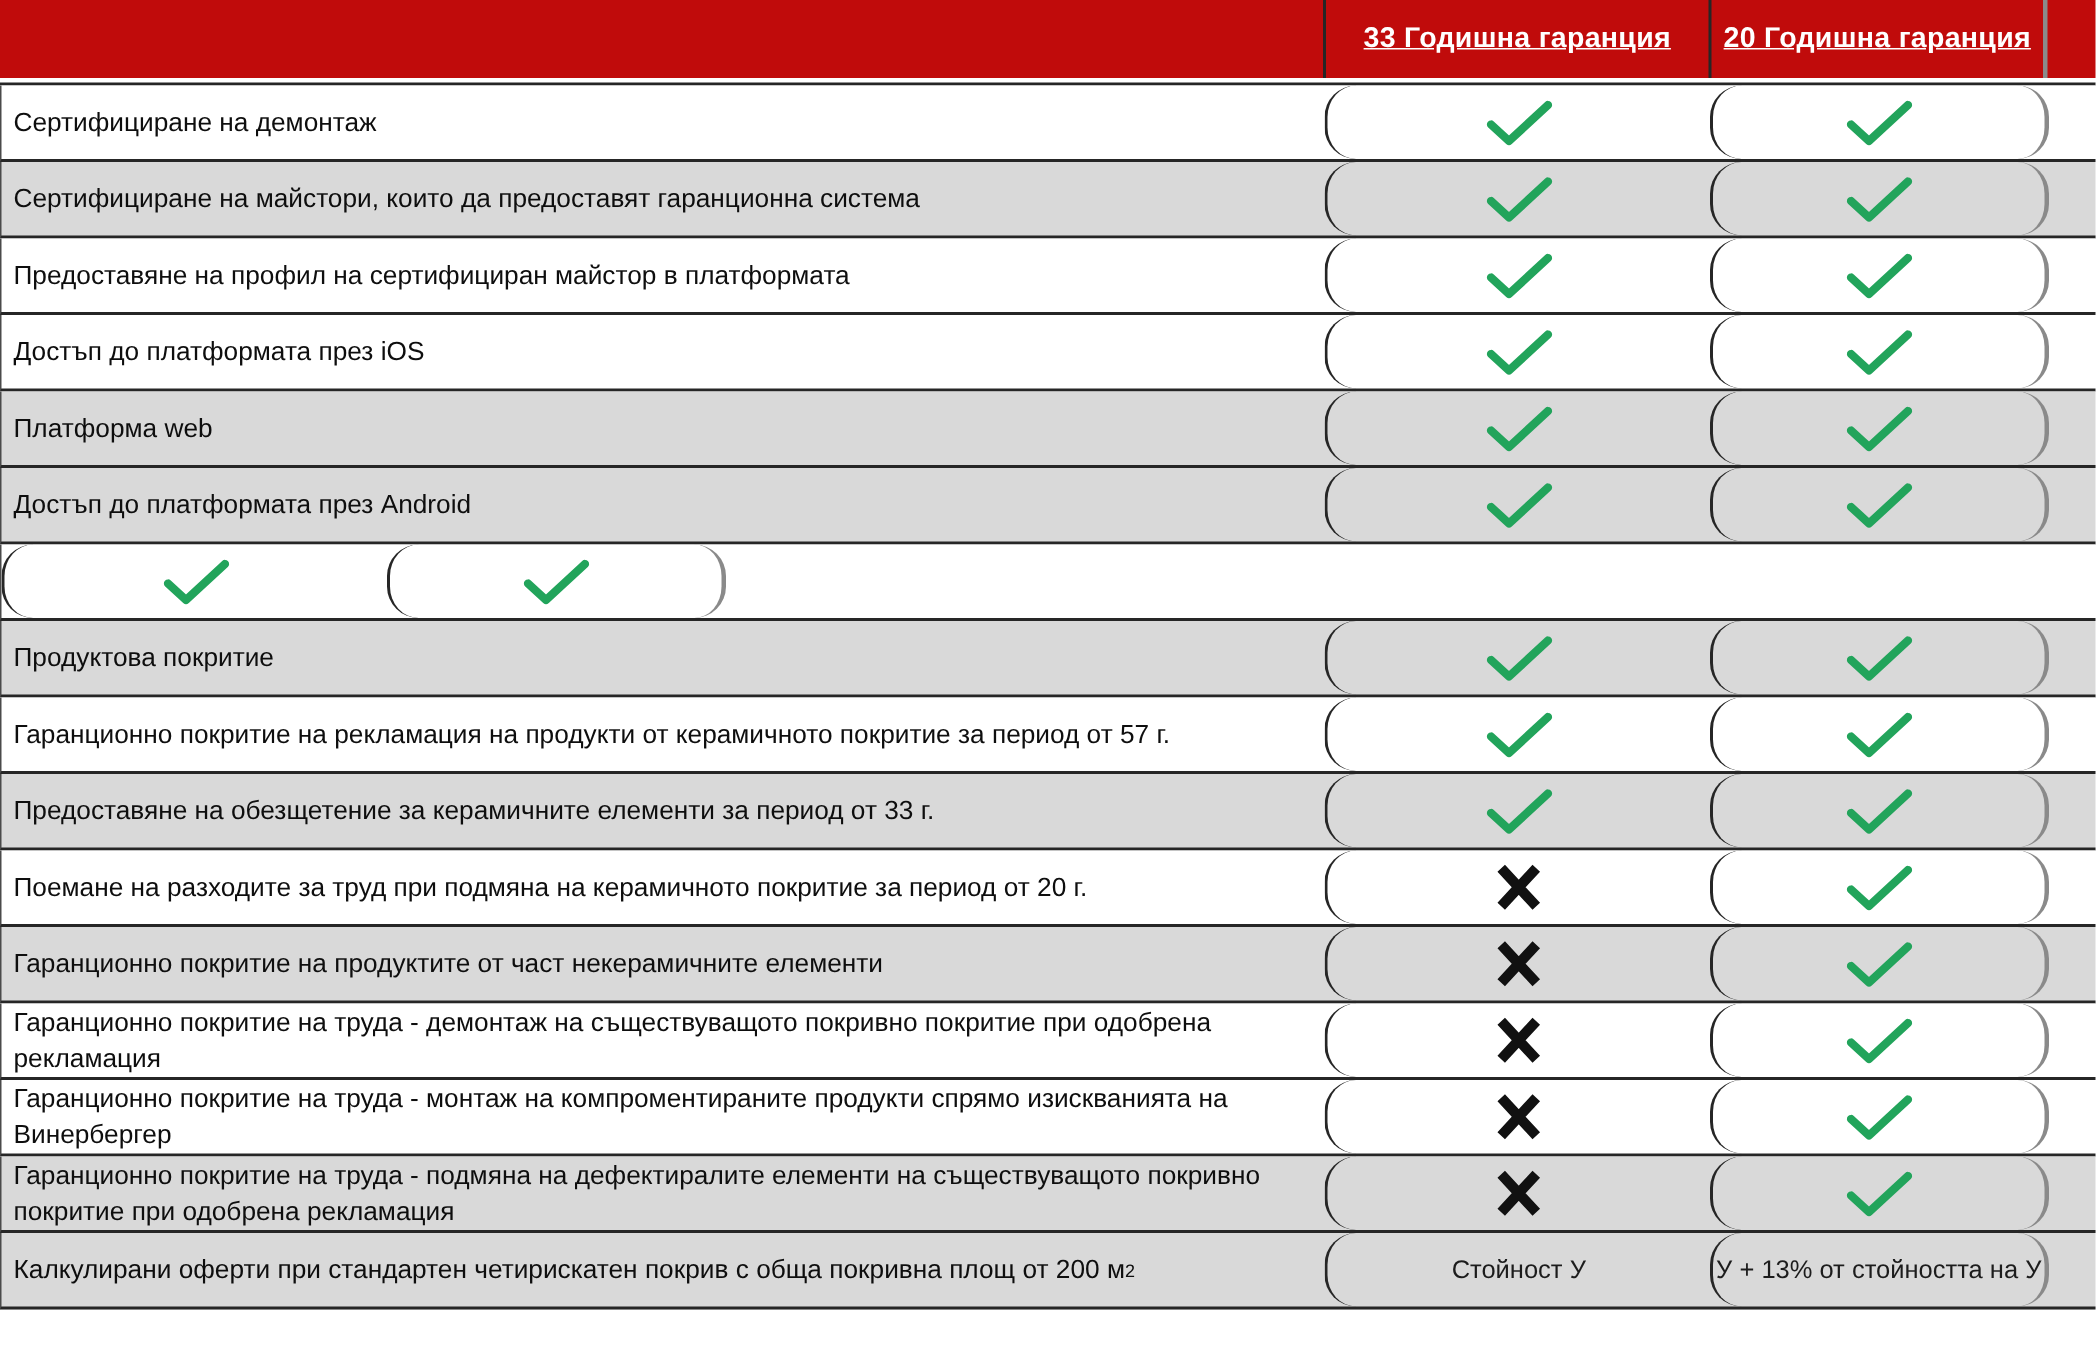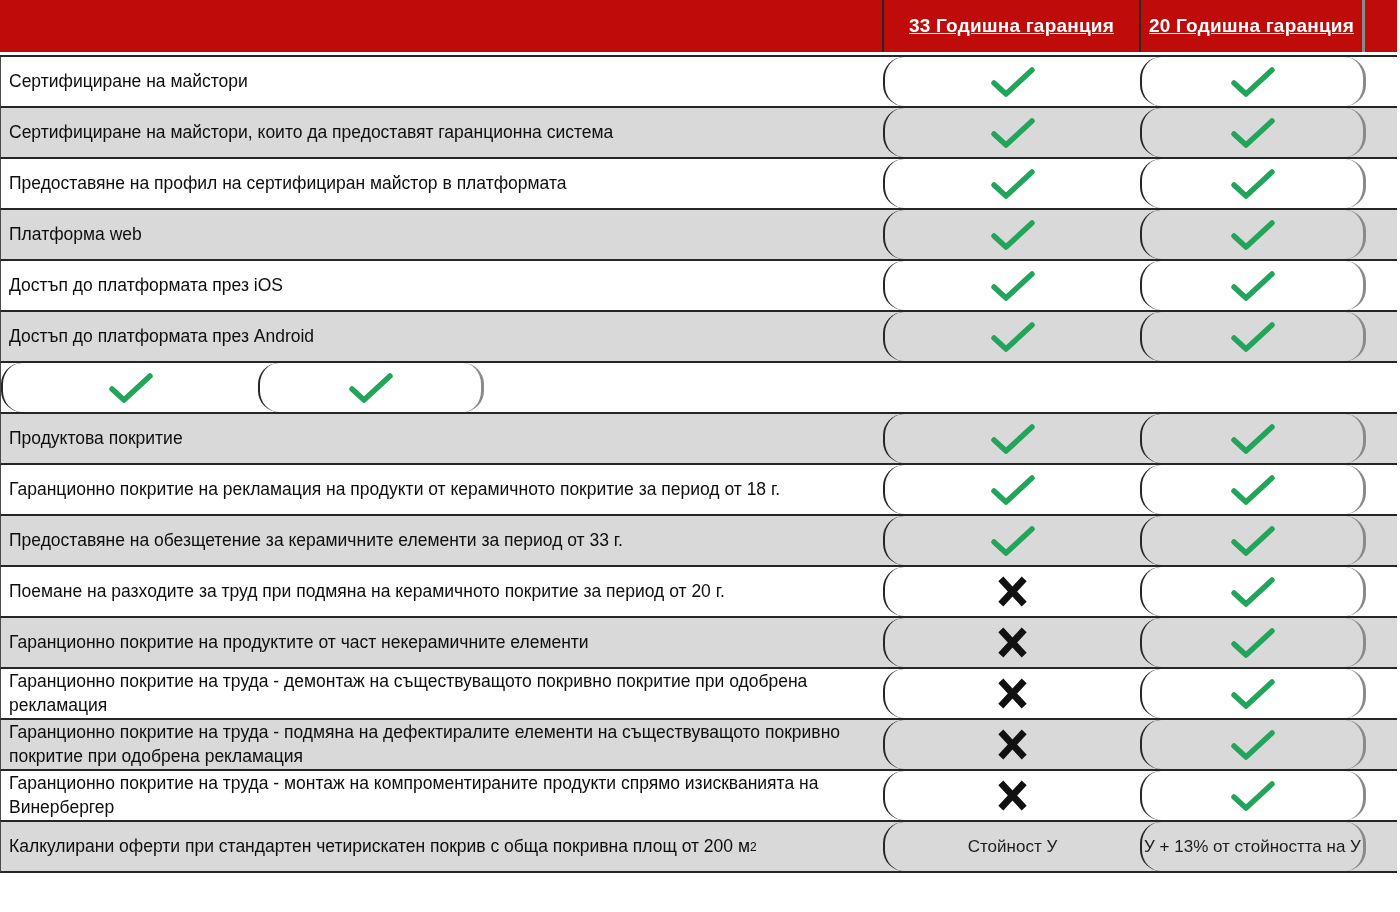--- a/index.html
+++ b/index.html
@@ -73,21 +73,21 @@
 
 <div class="comparison-table">
   <div class="header-row">
     <div class="cell c1 header-cell"></div>
     <div class="cell c2 header-cell">33 Годишна гаранция</div>
     <div class="cell c3 header-cell">20 Годишна гаранция</div>
   </div>
   <div class="rows">
       <div class="row">
         <div class="cell c1 label">
-          <span>Сертифициране на майстори</span>
+          <span>Сертифициране на демонтаж</span>
         </div>
         <div class="cell c2 val">
           <svg width="48" height="32" viewBox="0 0 48 32">
             <path d="M5 17 L17 28 L43 4" fill="none" stroke="var(--check)" stroke-width="5.5" stroke-linecap="round" stroke-linejoin="round"></path>
           </svg>
         </div>
         <div class="cell c3 val">
           <svg width="48" height="32" viewBox="0 0 48 32">
             <path d="M5 17 L17 28 L43 4" fill="none" stroke="var(--check)" stroke-width="5.5" stroke-linecap="round" stroke-linejoin="round"></path>
           </svg>
@@ -116,50 +116,50 @@
           <svg width="48" height="32" viewBox="0 0 48 32">
             <path d="M5 17 L17 28 L43 4" fill="none" stroke="var(--check)" stroke-width="5.5" stroke-linecap="round" stroke-linejoin="round"></path>
           </svg>
         </div>
         <div class="cell c3 val">
           <svg width="48" height="32" viewBox="0 0 48 32">
             <path d="M5 17 L17 28 L43 4" fill="none" stroke="var(--check)" stroke-width="5.5" stroke-linecap="round" stroke-linejoin="round"></path>
           </svg>
         </div>
       </div>
+      <div class="row">
+        <div class="cell c1 label">
+          <span>Достъп до платформата през iOS</span>
+        </div>
+        <div class="cell c2 val">
+          <svg width="48" height="32" viewBox="0 0 48 32">
+            <path d="M5 17 L17 28 L43 4" fill="none" stroke="var(--check)" stroke-width="5.5" stroke-linecap="round" stroke-linejoin="round"></path>
+          </svg>
+        </div>
+        <div class="cell c3 val">
+          <svg width="48" height="32" viewBox="0 0 48 32">
+            <path d="M5 17 L17 28 L43 4" fill="none" stroke="var(--check)" stroke-width="5.5" stroke-linecap="round" stroke-linejoin="round"></path>
+          </svg>
+        </div>
+      </div>
       <div class="row alt">
         <div class="cell c1 label">
           <span>Платформа web</span>
         </div>
         <div class="cell c2 val">
           <svg width="48" height="32" viewBox="0 0 48 32">
             <path d="M5 17 L17 28 L43 4" fill="none" stroke="var(--check)" stroke-width="5.5" stroke-linecap="round" stroke-linejoin="round"></path>
           </svg>
         </div>
         <div class="cell c3 val">
           <svg width="48" height="32" viewBox="0 0 48 32">
             <path d="M5 17 L17 28 L43 4" fill="none" stroke="var(--check)" stroke-width="5.5" stroke-linecap="round" stroke-linejoin="round"></path>
           </svg>
         </div>
       </div>
-      <div class="row">
-        <div class="cell c1 label">
-          <span>Достъп до платформата през iOS</span>
-        </div>
-        <div class="cell c2 val">
-          <svg width="48" height="32" viewBox="0 0 48 32">
-            <path d="M5 17 L17 28 L43 4" fill="none" stroke="var(--check)" stroke-width="5.5" stroke-linecap="round" stroke-linejoin="round"></path>
-          </svg>
-        </div>
-        <div class="cell c3 val">
-          <svg width="48" height="32" viewBox="0 0 48 32">
-            <path d="M5 17 L17 28 L43 4" fill="none" stroke="var(--check)" stroke-width="5.5" stroke-linecap="round" stroke-linejoin="round"></path>
-          </svg>
-        </div>
-      </div>
       <div class="row alt">
         <div class="cell c1 label">
           <span>Достъп до платформата през Android</span>
         </div>
         <div class="cell c2 val">
           <svg width="48" height="32" viewBox="0 0 48 32">
             <path d="M5 17 L17 28 L43 4" fill="none" stroke="var(--check)" stroke-width="5.5" stroke-linecap="round" stroke-linejoin="round"></path>
           </svg>
         </div>
         <div class="cell c3 val">
@@ -190,21 +190,21 @@
           </svg>
         </div>
         <div class="cell c3 val">
           <svg width="48" height="32" viewBox="0 0 48 32">
             <path d="M5 17 L17 28 L43 4" fill="none" stroke="var(--check)" stroke-width="5.5" stroke-linecap="round" stroke-linejoin="round"></path>
           </svg>
         </div>
       </div>
       <div class="row">
         <div class="cell c1 label">
-          <span>Гаранционно покритие на рекламация на продукти от керамичното покритие за период от 18 г.</span>
+          <span>Гаранционно покритие на рекламация на продукти от керамичното покритие за период от 57 г.</span>
         </div>
         <div class="cell c2 val">
           <svg width="48" height="32" viewBox="0 0 48 32">
             <path d="M5 17 L17 28 L43 4" fill="none" stroke="var(--check)" stroke-width="5.5" stroke-linecap="round" stroke-linejoin="round"></path>
           </svg>
         </div>
         <div class="cell c3 val">
           <svg width="48" height="32" viewBox="0 0 48 32">
             <path d="M5 17 L17 28 L43 4" fill="none" stroke="var(--check)" stroke-width="5.5" stroke-linecap="round" stroke-linejoin="round"></path>
           </svg>
@@ -263,38 +263,38 @@
           <svg width="37" height="37" viewBox="0 0 38 38">
             <path d="M7 6 L31 32 M31 6 L7 32" fill="none" stroke="var(--cross)" stroke-width="7"></path>
           </svg>
         </div>
         <div class="cell c3 val">
           <svg width="48" height="32" viewBox="0 0 48 32">
             <path d="M5 17 L17 28 L43 4" fill="none" stroke="var(--check)" stroke-width="5.5" stroke-linecap="round" stroke-linejoin="round"></path>
           </svg>
         </div>
       </div>
+      <div class="row">
+        <div class="cell c1 label">
+          <span>Гаранционно покритие на труда - монтаж на компроментираните продукти спрямо изискванията на Винербергер</span>
+        </div>
+        <div class="cell c2 val">
+          <svg width="37" height="37" viewBox="0 0 38 38">
+            <path d="M7 6 L31 32 M31 6 L7 32" fill="none" stroke="var(--cross)" stroke-width="7"></path>
+          </svg>
+        </div>
+        <div class="cell c3 val">
+          <svg width="48" height="32" viewBox="0 0 48 32">
+            <path d="M5 17 L17 28 L43 4" fill="none" stroke="var(--check)" stroke-width="5.5" stroke-linecap="round" stroke-linejoin="round"></path>
+          </svg>
+        </div>
+      </div>
       <div class="row alt">
         <div class="cell c1 label">
           <span>Гаранционно покритие на труда - подмяна на дефектиралите елементи на съществуващото покривно покритие при одобрена рекламация</span>
-        </div>
-        <div class="cell c2 val">
-          <svg width="37" height="37" viewBox="0 0 38 38">
-            <path d="M7 6 L31 32 M31 6 L7 32" fill="none" stroke="var(--cross)" stroke-width="7"></path>
-          </svg>
-        </div>
-        <div class="cell c3 val">
-          <svg width="48" height="32" viewBox="0 0 48 32">
-            <path d="M5 17 L17 28 L43 4" fill="none" stroke="var(--check)" stroke-width="5.5" stroke-linecap="round" stroke-linejoin="round"></path>
-          </svg>
-        </div>
-      </div>
-      <div class="row">
-        <div class="cell c1 label">
-          <span>Гаранционно покритие на труда - монтаж на компроментираните продукти спрямо изискванията на Винербергер</span>
         </div>
         <div class="cell c2 val">
           <svg width="37" height="37" viewBox="0 0 38 38">
             <path d="M7 6 L31 32 M31 6 L7 32" fill="none" stroke="var(--cross)" stroke-width="7"></path>
           </svg>
         </div>
         <div class="cell c3 val">
           <svg width="48" height="32" viewBox="0 0 48 32">
             <path d="M5 17 L17 28 L43 4" fill="none" stroke="var(--check)" stroke-width="5.5" stroke-linecap="round" stroke-linejoin="round"></path>
           </svg>

